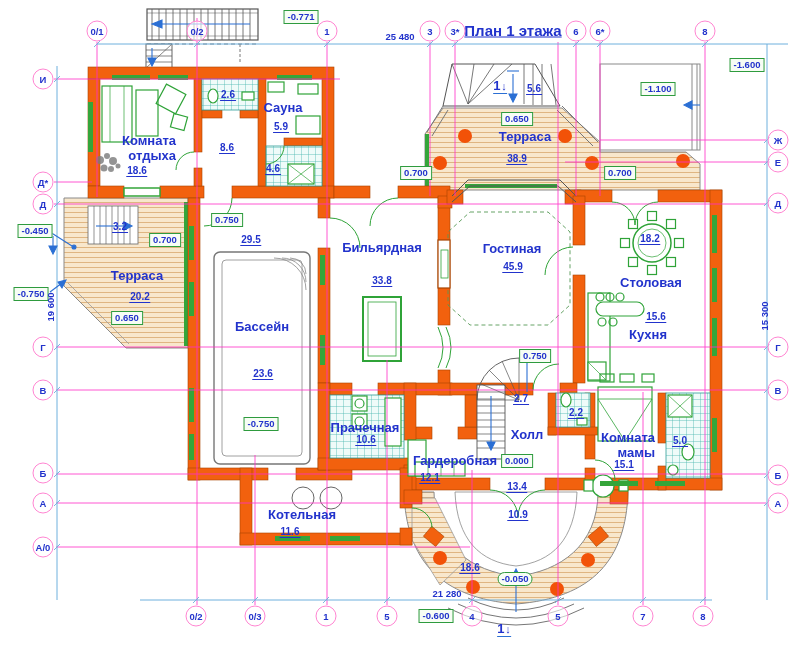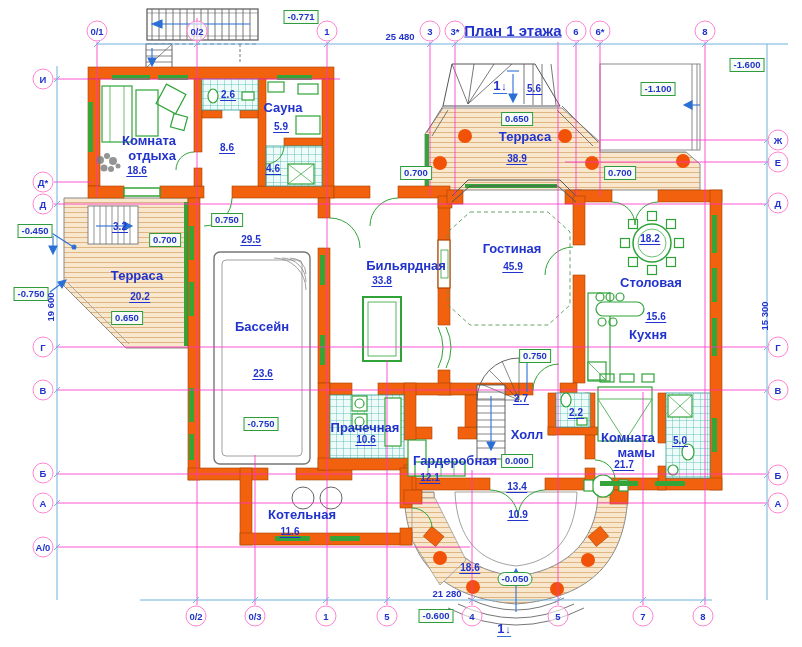--- a/index.html
+++ b/index.html
@@ -350,21 +350,21 @@
       </div>
       <div class="lbl area" style="left: 281px; top: 127px;">5.9</div>
       <div class="lbl room-name" style="left: 525px; top: 136px;">
         <span>Терраса</span>
       </div>
       <div class="lbl area" style="left: 517px; top: 159px;">38.9</div>
       <div class="lbl room-name" style="left: 137px; top: 275px;">
         <span>Терраса</span>
       </div>
       <div class="lbl area" style="left: 140px; top: 297px;">20.2</div>
-      <div class="lbl room-name" style="left: 382px; top: 265px; margin-left: 24px;">
+      <div class="lbl room-name" style="left: 382px; top: 247px;">
         <span>Бильярдная</span>
       </div>
       <div class="lbl area" style="left: 382px; top: 281px;">33.8</div>
       <div class="lbl room-name" style="left: 512px; top: 239px; margin-top: 9px;">
         <span>Гостиная</span>
       </div>
       <div class="lbl area" style="left: 513px; top: 267px;">45.9</div>
       <div class="lbl room-name" style="left: 651px; top: 282px;">
         <span>Столовая</span>
       </div>
@@ -386,21 +386,21 @@
       </div>
       <div class="lbl area" style="left: 430px; top: 478px;">12.1</div>
       <div class="lbl room-name" style="left: 527px; top: 434px;">
         <span>Холл</span>
       </div>
       <div class="lbl area" style="left: 517px; top: 487px;">13.4</div>
       <div class="lbl room-name" style="left: 628px; top: 445px;">
         <span>Комната</span>
         <span>мамы</span>
       </div>
-      <div class="lbl area" style="left: 624px; top: 465px;">21.7</div>
+      <div class="lbl area" style="left: 624px; top: 465px;">15.1</div>
       <div class="lbl room-name" style="left: 302px; top: 514px;">
         <span>Котельная</span>
       </div>
       <div class="lbl area" style="left: 290px; top: 532px;">11.6</div>
       <div class="lbl area" style="left: 228px; top: 95px;">2.6</div>
       <div class="lbl area" style="left: 227px; top: 148px;">8.6</div>
       <div class="lbl area" style="left: 273px; top: 169px;">4.6</div>
       <div class="lbl area" style="left: 120px; top: 227px;">3.2</div>
       <div class="lbl area" style="left: 534px; top: 89px;">5.6</div>
       <div class="lbl area" style="left: 251px; top: 240px;">29.5</div>

